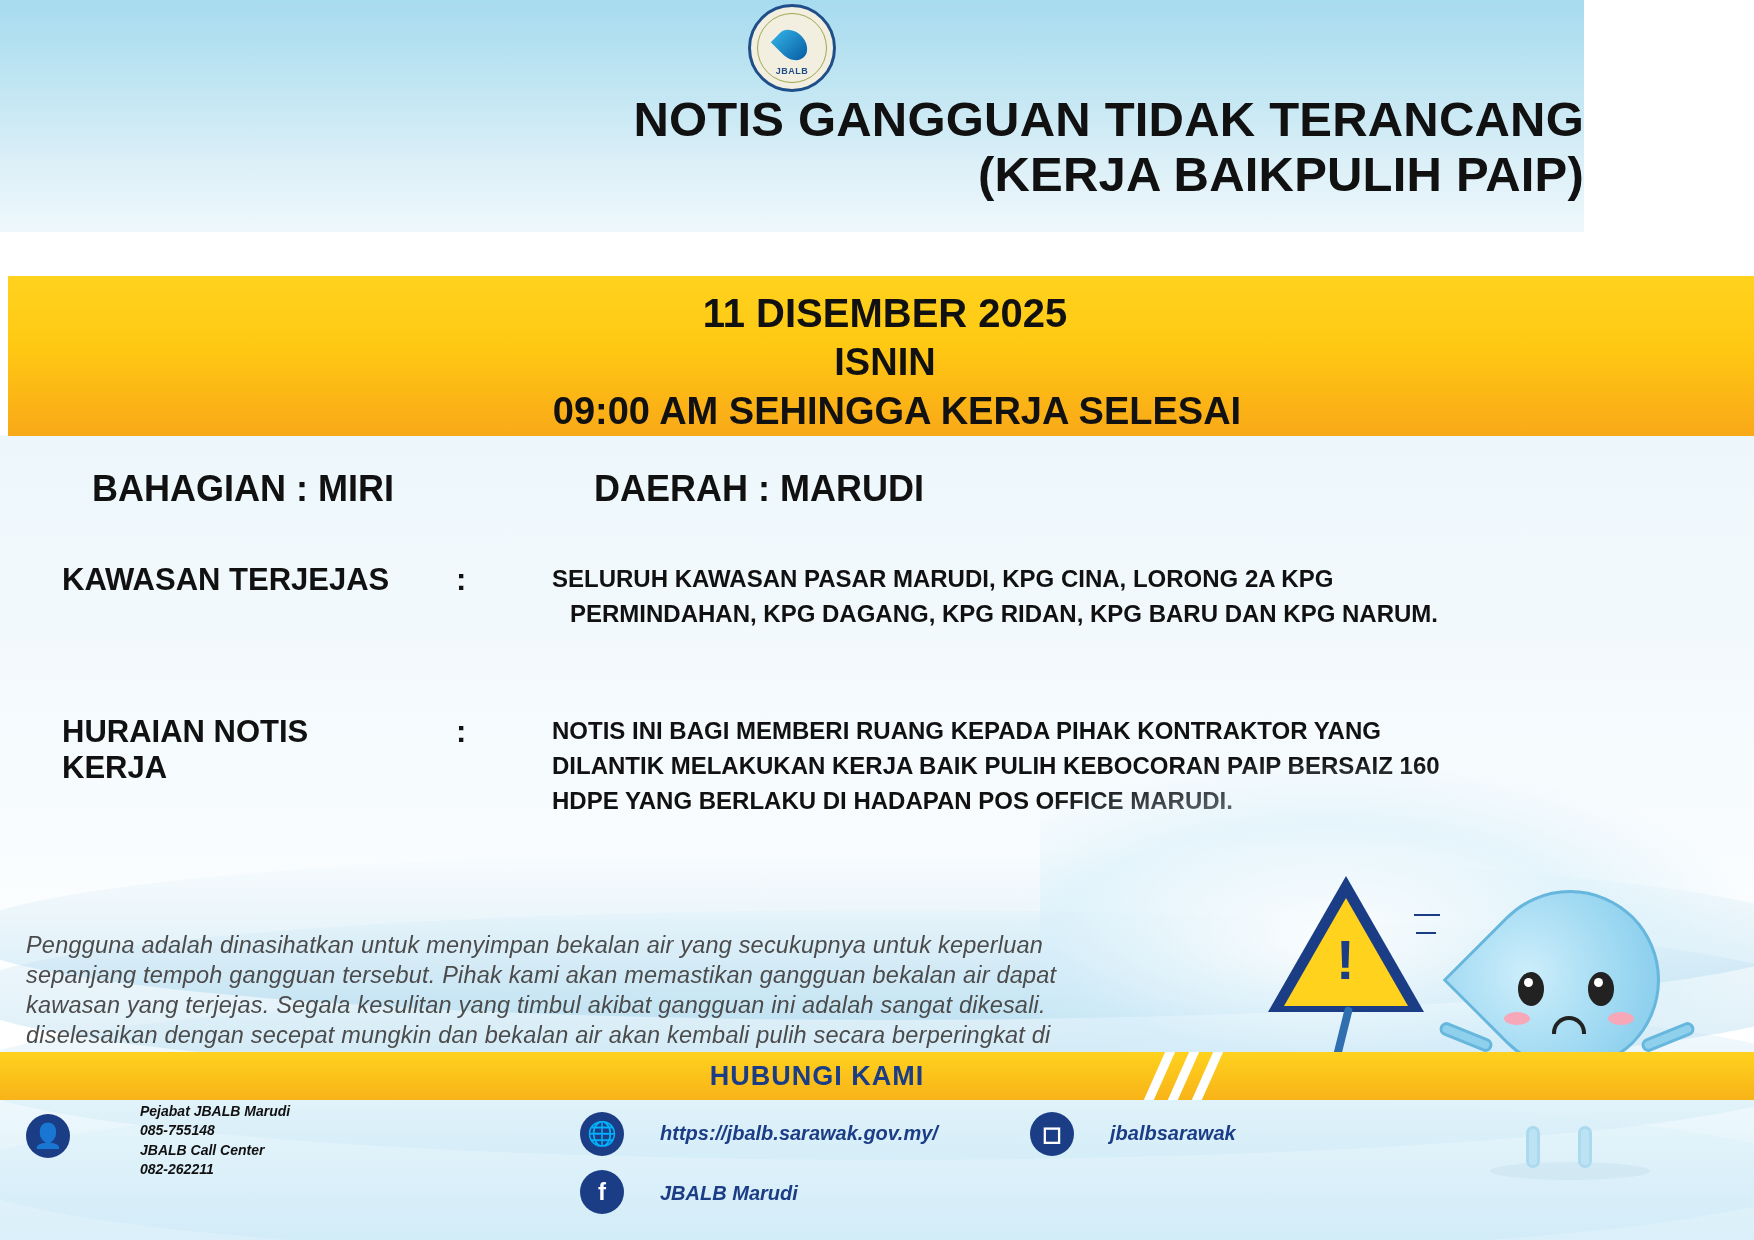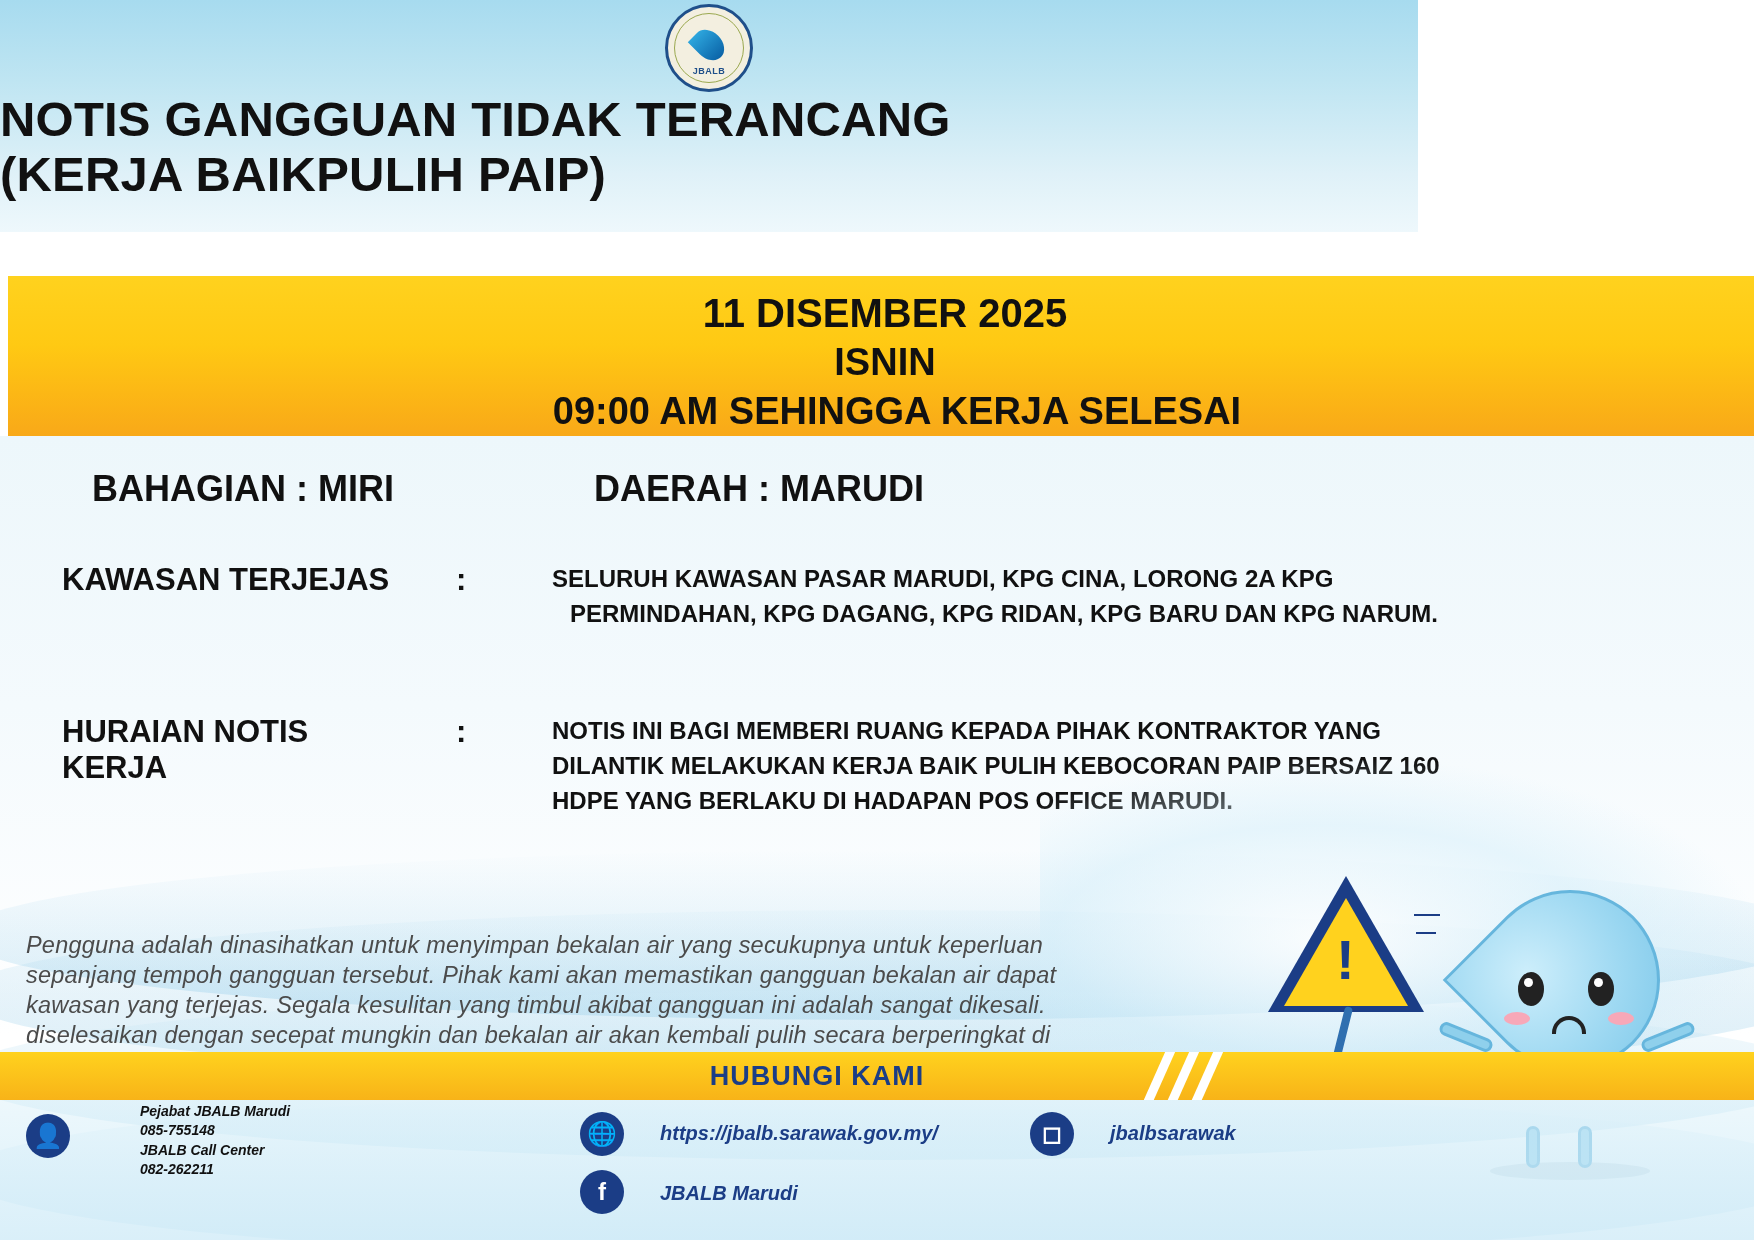--- a/index.html
+++ b/index.html
@@ -14,21 +14,21 @@
     width: 1754px;
     height: 1240px;
     background: #ffffff;
     overflow: hidden;
   }
 
   
   .top-band {
     position: absolute;
     top: 0; left: 0;
-    width: 1418px;
+    width: 1584px;
     height: 232px;
     background: linear-gradient(to bottom, #a7dbef 0%, #bfe5f2 35%, #dff1f8 75%, #eef8fc 100%);
   }
   .logo {
     position: absolute;
     top: 4px;
     left: 50%;
     transform: translateX(-50%);
     width: 96px;
     height: 88px;
@@ -68,21 +68,21 @@
     font-size: 9px;
     font-weight: bold;
     color: #1f4f8a;
     letter-spacing: .5px;
   }
 
   .headline {
     position: absolute;
     top: 92px;
     left: 0; right: 0;
-    text-align: left;
+    text-align: right;
     font-size: 49px;
     font-weight: bold;
     color: #111;
     line-height: 1.12;
     letter-spacing: .2px;
   }
   .headline .l2 { display: block; }
 
   
   .date-band {

